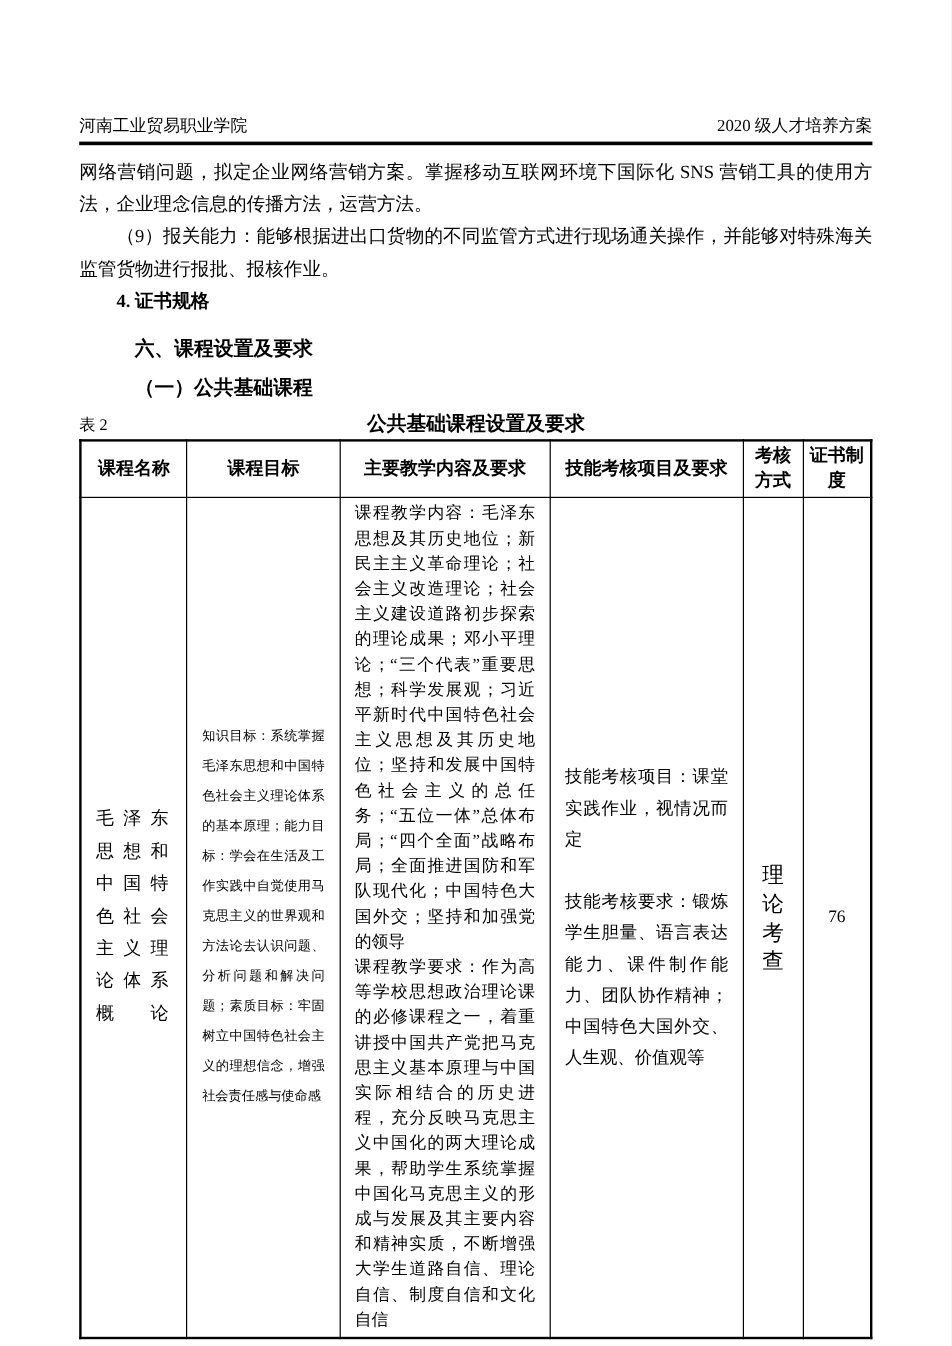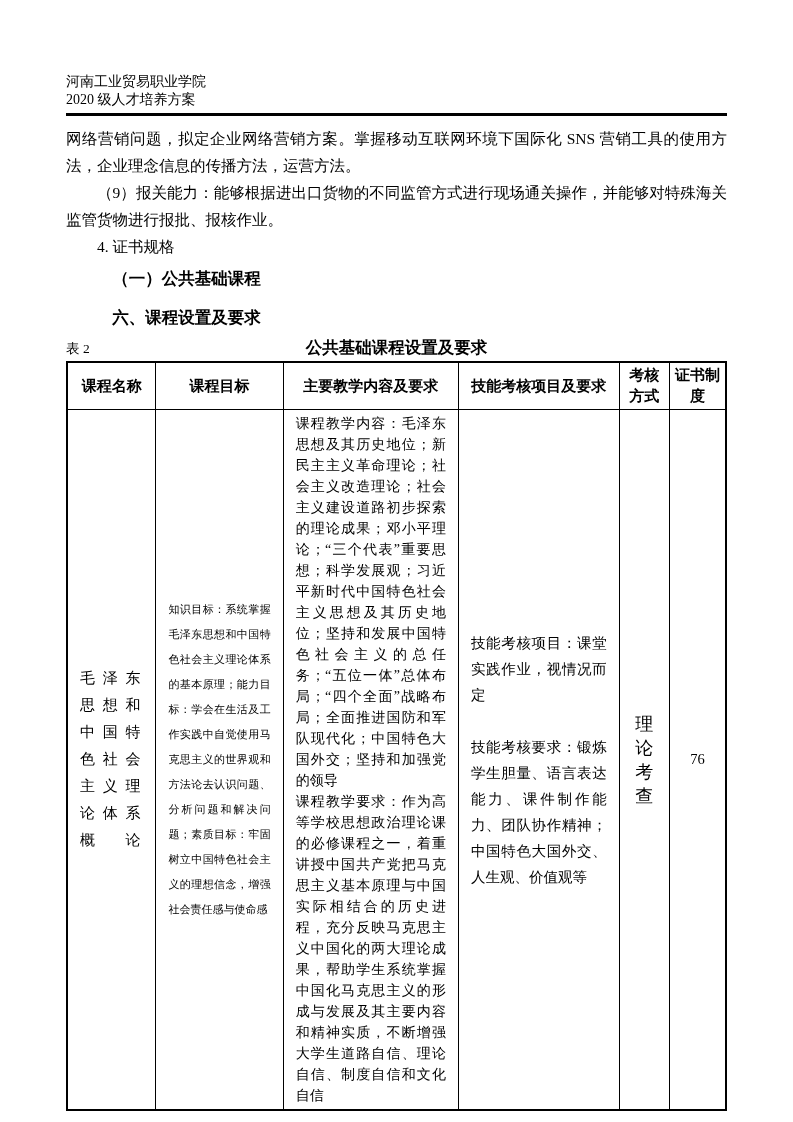--- a/index.html
+++ b/index.html
@@ -10,40 +10,39 @@
     height: 1122px;
     margin: 0 auto;
     background: #ffffff;
     color: #000;
     font-family: "Liberation Serif", "DejaVu Serif", serif;
     overflow: hidden;
   }
   
   .doc-header {
     margin: 0 66px;
-    padding-top: 73px;
+    padding-top: 96px;
     padding-bottom: 4px;
     display: flex;
     justify-content: space-between;
     align-items: flex-start;
     font-size: 14px;
     border-bottom: 3px solid #000;
-    flex-direction: column;
   }
   
   .doc-main { margin: 0 66px; }
   .para {
     margin: 0;
     font-size: 15.5px;
     line-height: 27px;
     text-align: justify;
   }
   .para.first { margin-top: 9px; }
   .para.indent { text-indent: 2em; }
-  .para.bold { font-weight: normal; }
+  .para.bold { font-weight: bold; }
   .sec-heading {
     margin: 5px 0 0 0;
     font-size: 16.5px;
     font-weight: bold;
     line-height: 27px;
     text-indent: 2.8em;
   }
   .sec-heading.top { margin-top: 12px; }
   
   .caption-row { position: relative; margin-top: 6px; }
@@ -133,22 +132,22 @@
   <header class="doc-header">
     <span>河南工业贸易职业学院</span>
     <span>2020 级人才培养方案</span>
   </header>
 
   <main class="doc-main">
     <p class="para first">网络营销问题，拟定企业网络营销方案。掌握移动互联网环境下国际化 SNS 营销工具的使用方法，企业理念信息的传播方法，运营方法。</p>
     <p class="para indent">（9）报关能力：能够根据进出口货物的不同监管方式进行现场通关操作，并能够对特殊海关监管货物进行报批、报核作业。</p>
     <p class="para indent bold">4. 证书规格</p>
 
+    <h2 class="sec-heading top">六、课程设置及要求</h2>
     <h2 class="sec-heading">（一）公共基础课程</h2>
-    <h2 class="sec-heading top">六、课程设置及要求</h2>
 
     <div class="caption-row">
       <span class="tbl-label">表 2</span>
       <span class="tbl-title">公共基础课程设置及要求</span>
     </div>
 
     <table class="course-table">
       <colgroup>
         <col style="width:13.5%">
         <col style="width:19.3%">

